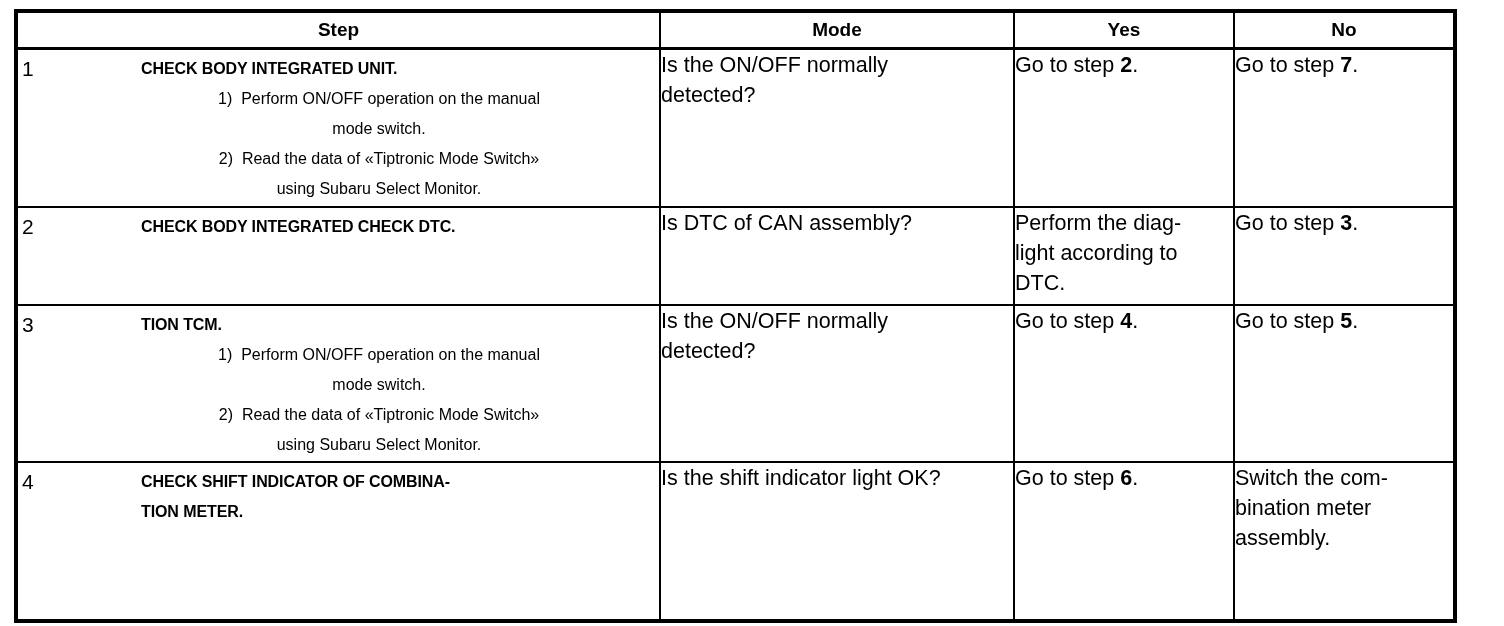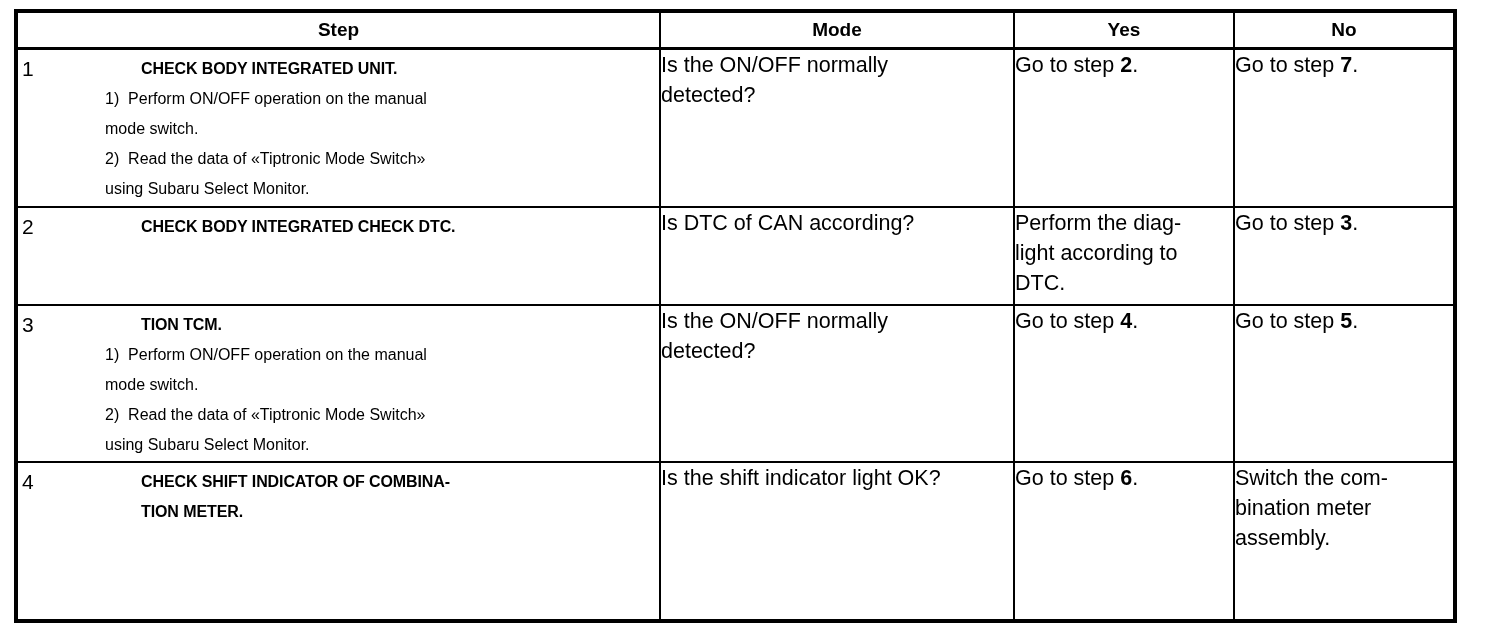--- a/index.html
+++ b/index.html
@@ -83,20 +83,21 @@
     font-size: 16px;
     line-height: 30px;
   }
   .step-title {
     font-weight: bold;
     letter-spacing: -0.1px;
   }
   .step-line {
     font-weight: normal;
     white-space: pre-wrap;
+    text-align: center;
   }
   .step-line.hang {
     margin-left: -36px;
   }
 
   
   .txt-cell {
     padding: 4px 6px 0 6px;
     font-size: 21.5px;
     line-height: 30px;
@@ -152,21 +153,21 @@
       </tr>
 
       <tr class="row-r2">
         <td class="step-cell">
           <span class="step-num">2</span>
           <div class="step-body">
             <div class="step-title">CHECK BODY INTEGRATED CHECK DTC.</div>
           </div>
         </td>
         <td class="txt-cell">
-          <span class="ln">Is DTC of CAN according?</span>
+          <span class="ln">Is DTC of CAN assembly?</span>
         </td>
         <td class="txt-cell">
           <span class="ln" style="white-space:pre-wrap">Perform the diag-
 light according to
 DTC.</span>
         </td>
         <td class="txt-cell">
           <span>Go to step </span><b>3</b><span>.</span>
         </td>
       </tr>

